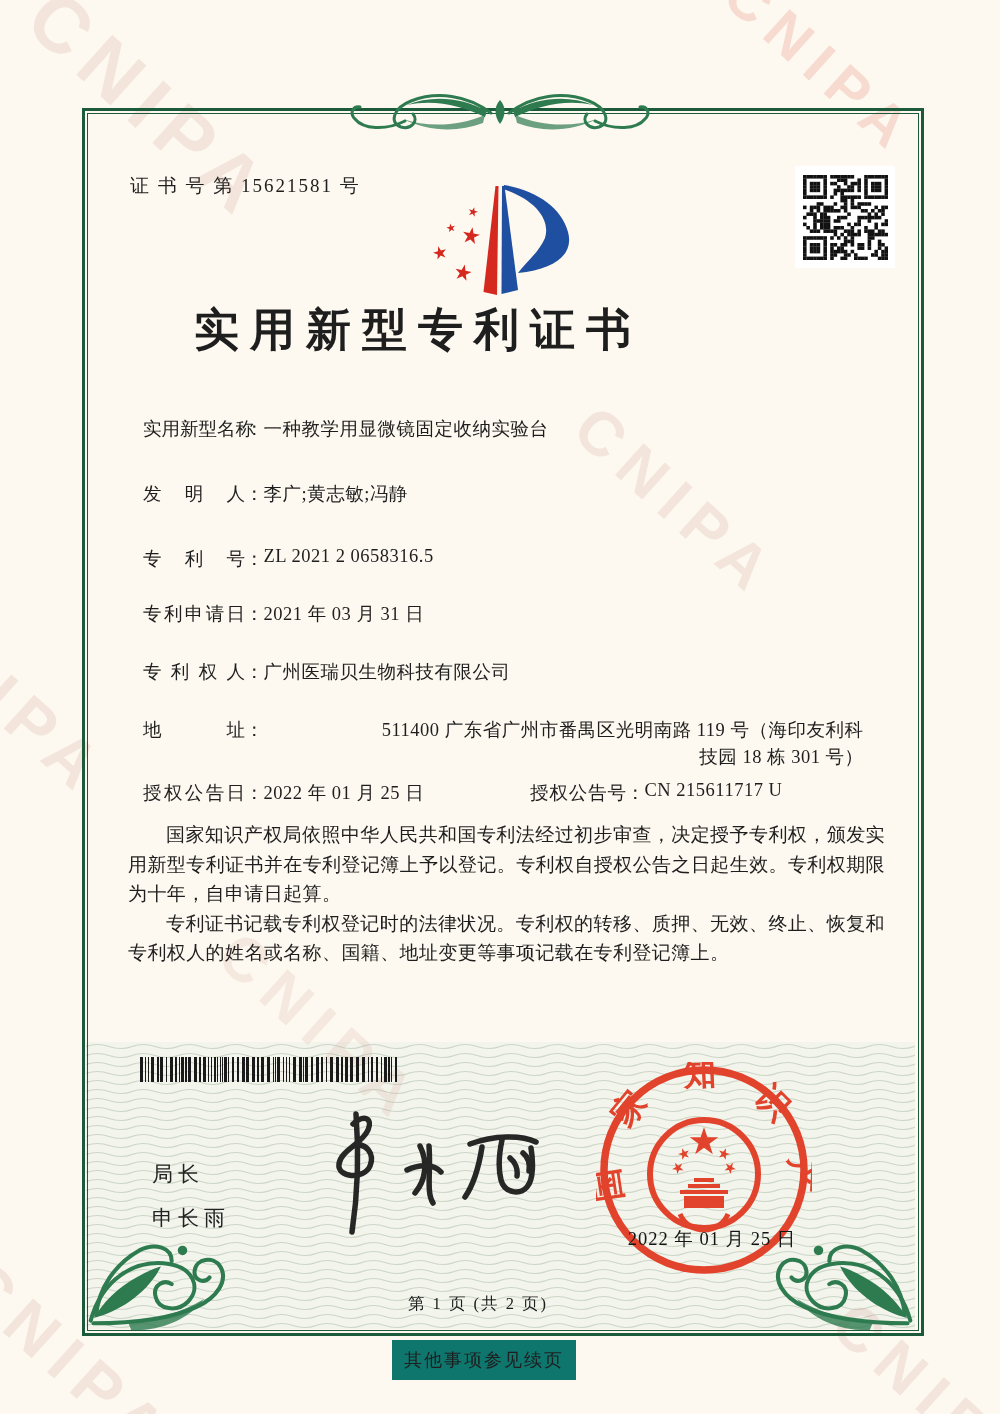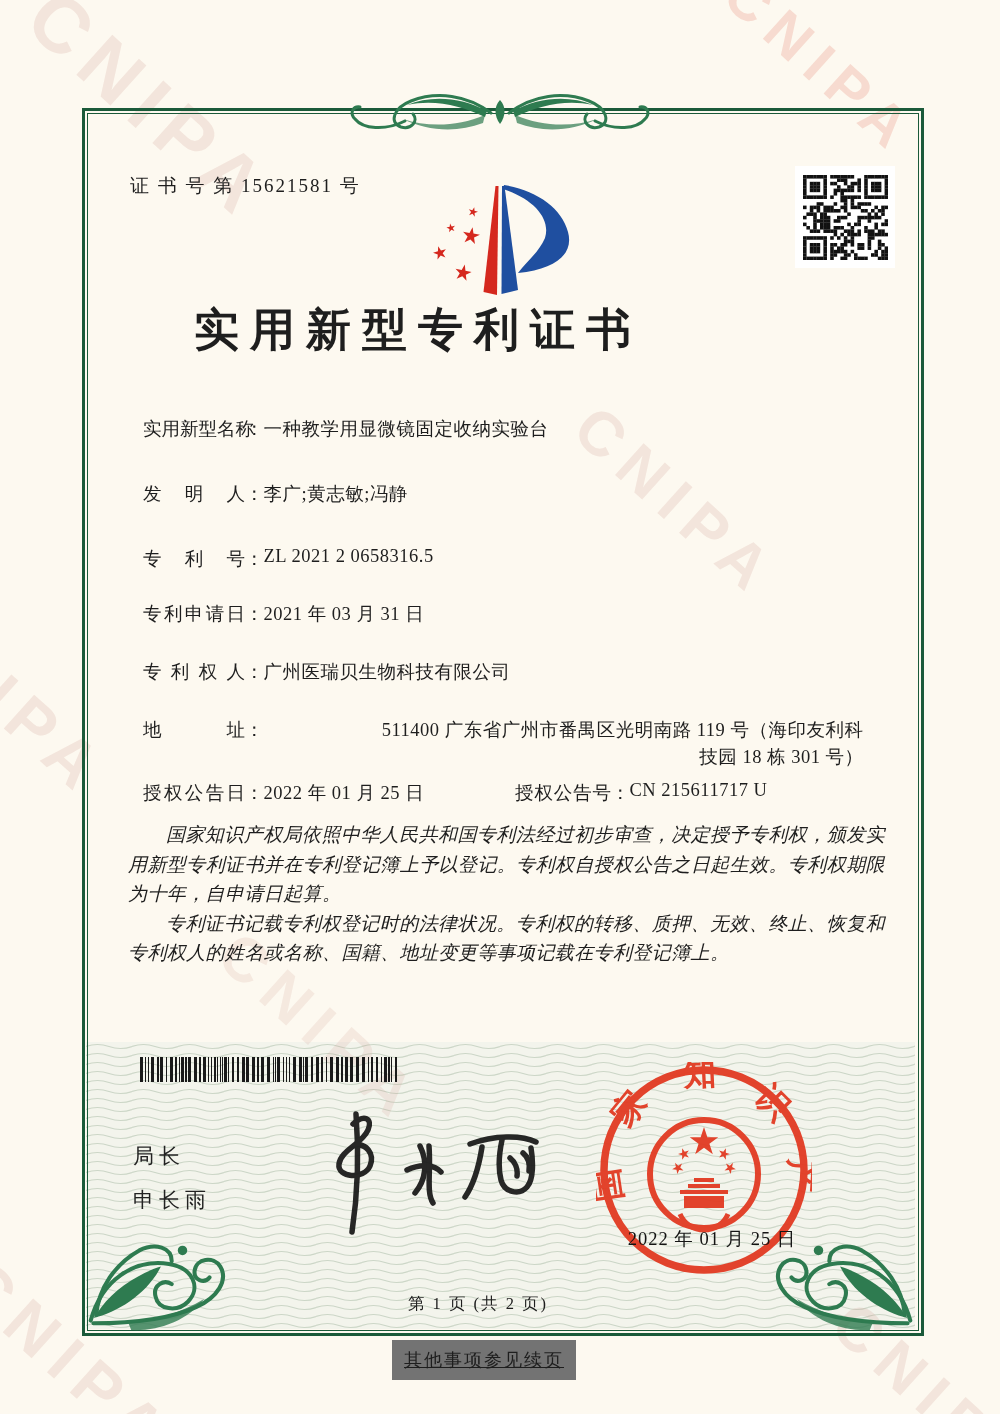--- a/index.html
+++ b/index.html
@@ -31,43 +31,43 @@
   .qr-box svg{position:absolute;left:8px;top:9px;}
   .logo{position:absolute;left:418px;top:156px;z-index:5;}
   .title{position:absolute;left:0;width:836px;top:300px;text-align:center;font-size:45px;
          font-weight:bold;letter-spacing:11px;z-index:5;}
   
   .field{position:absolute;left:143px;font-size:18.5px;z-index:5;white-space:nowrap;}
   .flabel{display:inline-block;width:102px;text-align:justify;text-align-last:justify;vertical-align:top;}
   .fcolon{vertical-align:top;}
   .fvalue{vertical-align:top;letter-spacing:0.5px;}
   .addr{display:inline-block;white-space:normal;width:600px;line-height:27px;text-align:right;}
-  .grant{left:515px;}
+  .grant{left:530px;}
   .grant .flabel{width:96px;}
   
   .paras{position:absolute;left:128px;top:820px;width:757px;font-size:19px;line-height:29.5px;
          text-align:justify;z-index:5;letter-spacing:0.4px;}
-  .paras p{margin:0;text-indent:2em;font-style:italic;}
+  .paras p{margin:0;text-indent:2em;}
   
   .barcode{position:absolute;left:140px;top:1057px;z-index:5;}
   
-  .signer{position:absolute;left:133px;z-index:5;font-family:"Liberation Sans","DejaVu Sans",sans-serif;
-          font-size:21px;letter-spacing:5px;color:#222;}
+  .signer{position:absolute;left:152px;z-index:5;font-family:"Liberation Sans","DejaVu Sans",sans-serif;
+          font-size:21px;letter-spacing:5px;color:#222;margin-top:18px;}
   .signer-title{top:1142px;}
   .signer-name{top:1186px;}
   .sig-svg{position:absolute;left:268px;top:1092px;z-index:6;}
   
   .seal{position:absolute;left:596px;top:1062px;z-index:6;opacity:0.95;}
   .seal-date{position:absolute;left:622px;top:1226px;width:180px;text-align:center;font-size:18.5px;
              color:#141414;z-index:7;letter-spacing:1px;}
   
   .page-info{position:absolute;left:0;width:940px;top:1293px;text-align:center;font-size:16.5px;
              letter-spacing:2px;z-index:5;padding-left:8px;}
-  .note-box{position:absolute;left:392px;top:1340px;width:184px;height:40px;background:#737373;
-            z-index:5;text-align:center;line-height:40px;font-size:18px;letter-spacing:2px;text-decoration:underline;}
+  .note-box{position:absolute;left:392px;top:1340px;width:184px;height:40px;background:#0f766e;
+            z-index:5;text-align:center;line-height:40px;font-size:18px;letter-spacing:2px;}
 </style>
 </head>
 <body>
 
 <div class="page">
 
   <div class="wm wm1">CNIPA</div>
   <div class="wm wm2">CNIPA</div>
   <div class="wm wm3">CNIPA</div>
   <div class="wm wm4">CNIPA</div>

